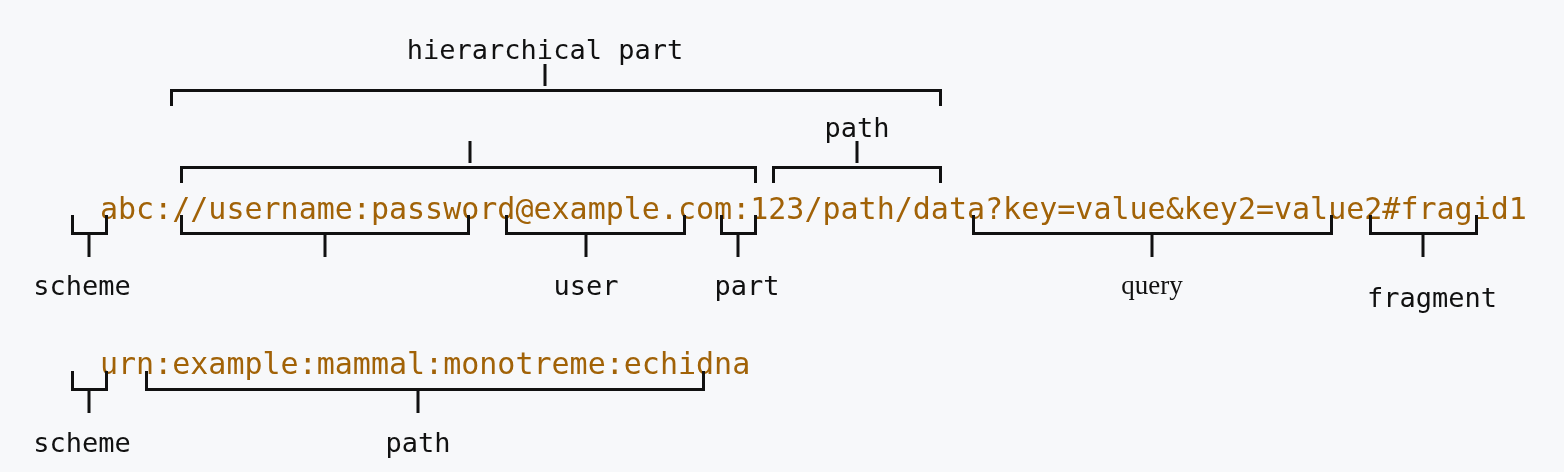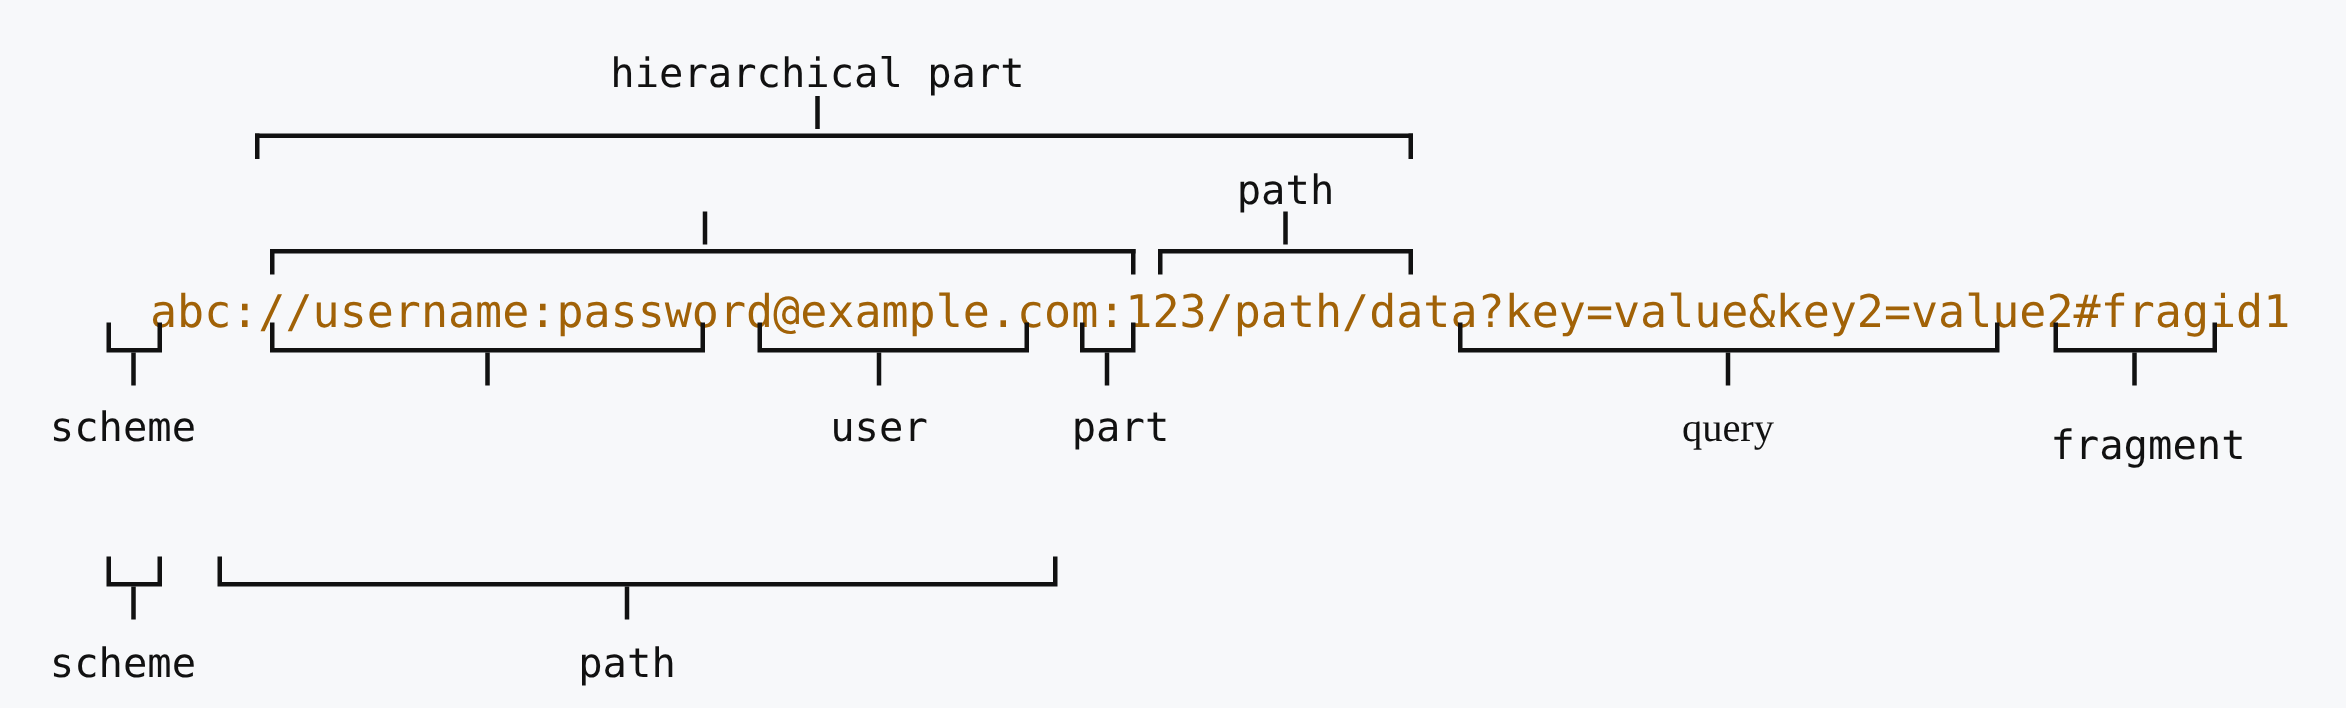--- a/index.html
+++ b/index.html
@@ -151,20 +151,21 @@
     <div class="tick right"></div>
     <div class="stem" style="left:54px;"></div>
   </div>
 
   <div class="label" style="left:82px; top:272px;">scheme</div>
   <div class="label" style="left:586px; top:272px;">user</div>
   <div class="label" style="left:747px; top:272px;">part</div>
   <div class="label" style="left:1152px; top:272px;font-family:Liberation Serif, serif;">query</div>
   <div class="label" style="left:1432px; top:284px;">fragment</div>
 
+  <div class="uri-string" style="left:64px; top:349px;">urn:example:mammal:monotreme:echidna</div>
 
   <div class="bracket down" style="left:71px; width:37px; top:388px;">
     <div class="rule"></div>
     <div class="tick left"></div>
     <div class="tick right"></div>
     <div class="stem" style="left:18px;"></div>
   </div>
 
   <div class="bracket down" style="left:145px; width:560px; top:388px;">
     <div class="rule"></div>

